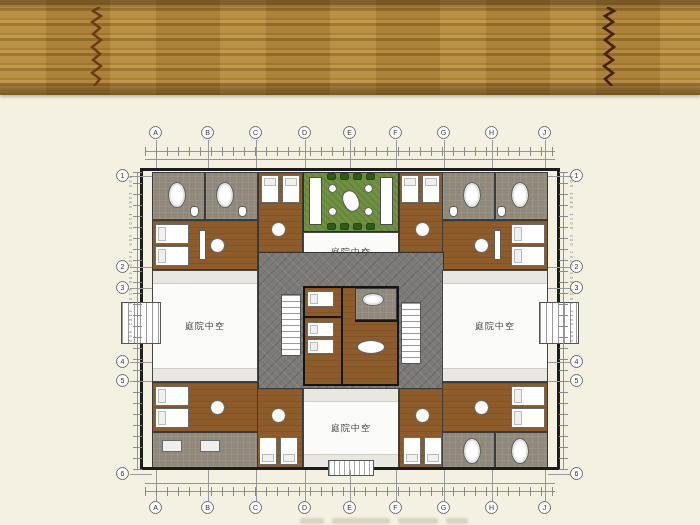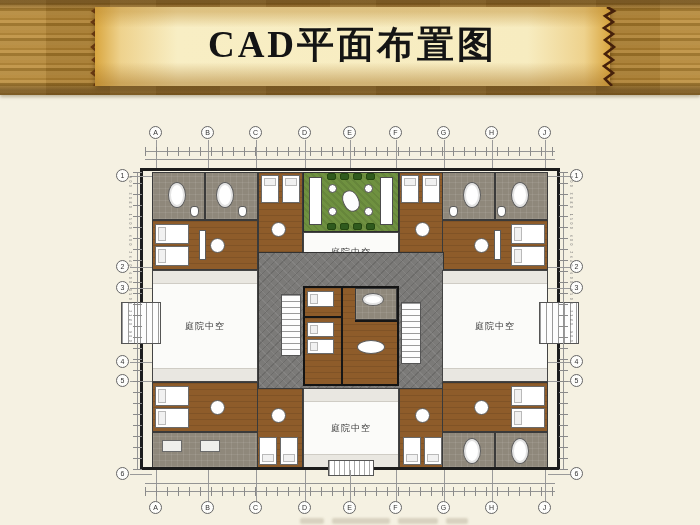--- a/index.html
+++ b/index.html
@@ -99,23 +99,20 @@
 </style>
 </head>
 <body>
 
 <div class="page">
 
   <div class="wood-strip">
     <svg class="tear-svg tear-left" viewBox="0 0 18 79" preserveAspectRatio="none">
       <path d="M12 0 L5 4 L13 9 L4 15 L12 21 L5 27 L13 33 L4 40 L12 47 L5 53 L13 59 L4 66 L12 72 L6 79" fill="none" stroke="#6b3a12" stroke-width="2.4"></path>
     </svg>
-    <div class="banner">
-      <h1 class="banner-title">CAD平面布置图</h1>
-    </div>
     <svg class="tear-svg tear-right" viewBox="0 0 18 79" preserveAspectRatio="none">
       <path d="M6 0 L13 4 L4 9 L12 15 L3 21 L12 27 L4 33 L13 40 L4 47 L12 53 L3 59 L12 66 L4 72 L11 79" fill="none" stroke="#46210a" stroke-width="2.6"></path>
     </svg>
   </div>
 
   <div class="plan-layer">
       <div class="room room-bath" style="left: 152px; top: 172px; width: 53px; height: 48px;"></div>
       <div class="room room-bath" style="left: 205px; top: 172px; width: 53px; height: 48px;"></div>
       <div class="room room-wood" style="left: 152px; top: 220px; width: 106px; height: 50px;"></div>
       <div class="room room-wood" style="left: 258px; top: 172px; width: 45px; height: 98px;"></div>

